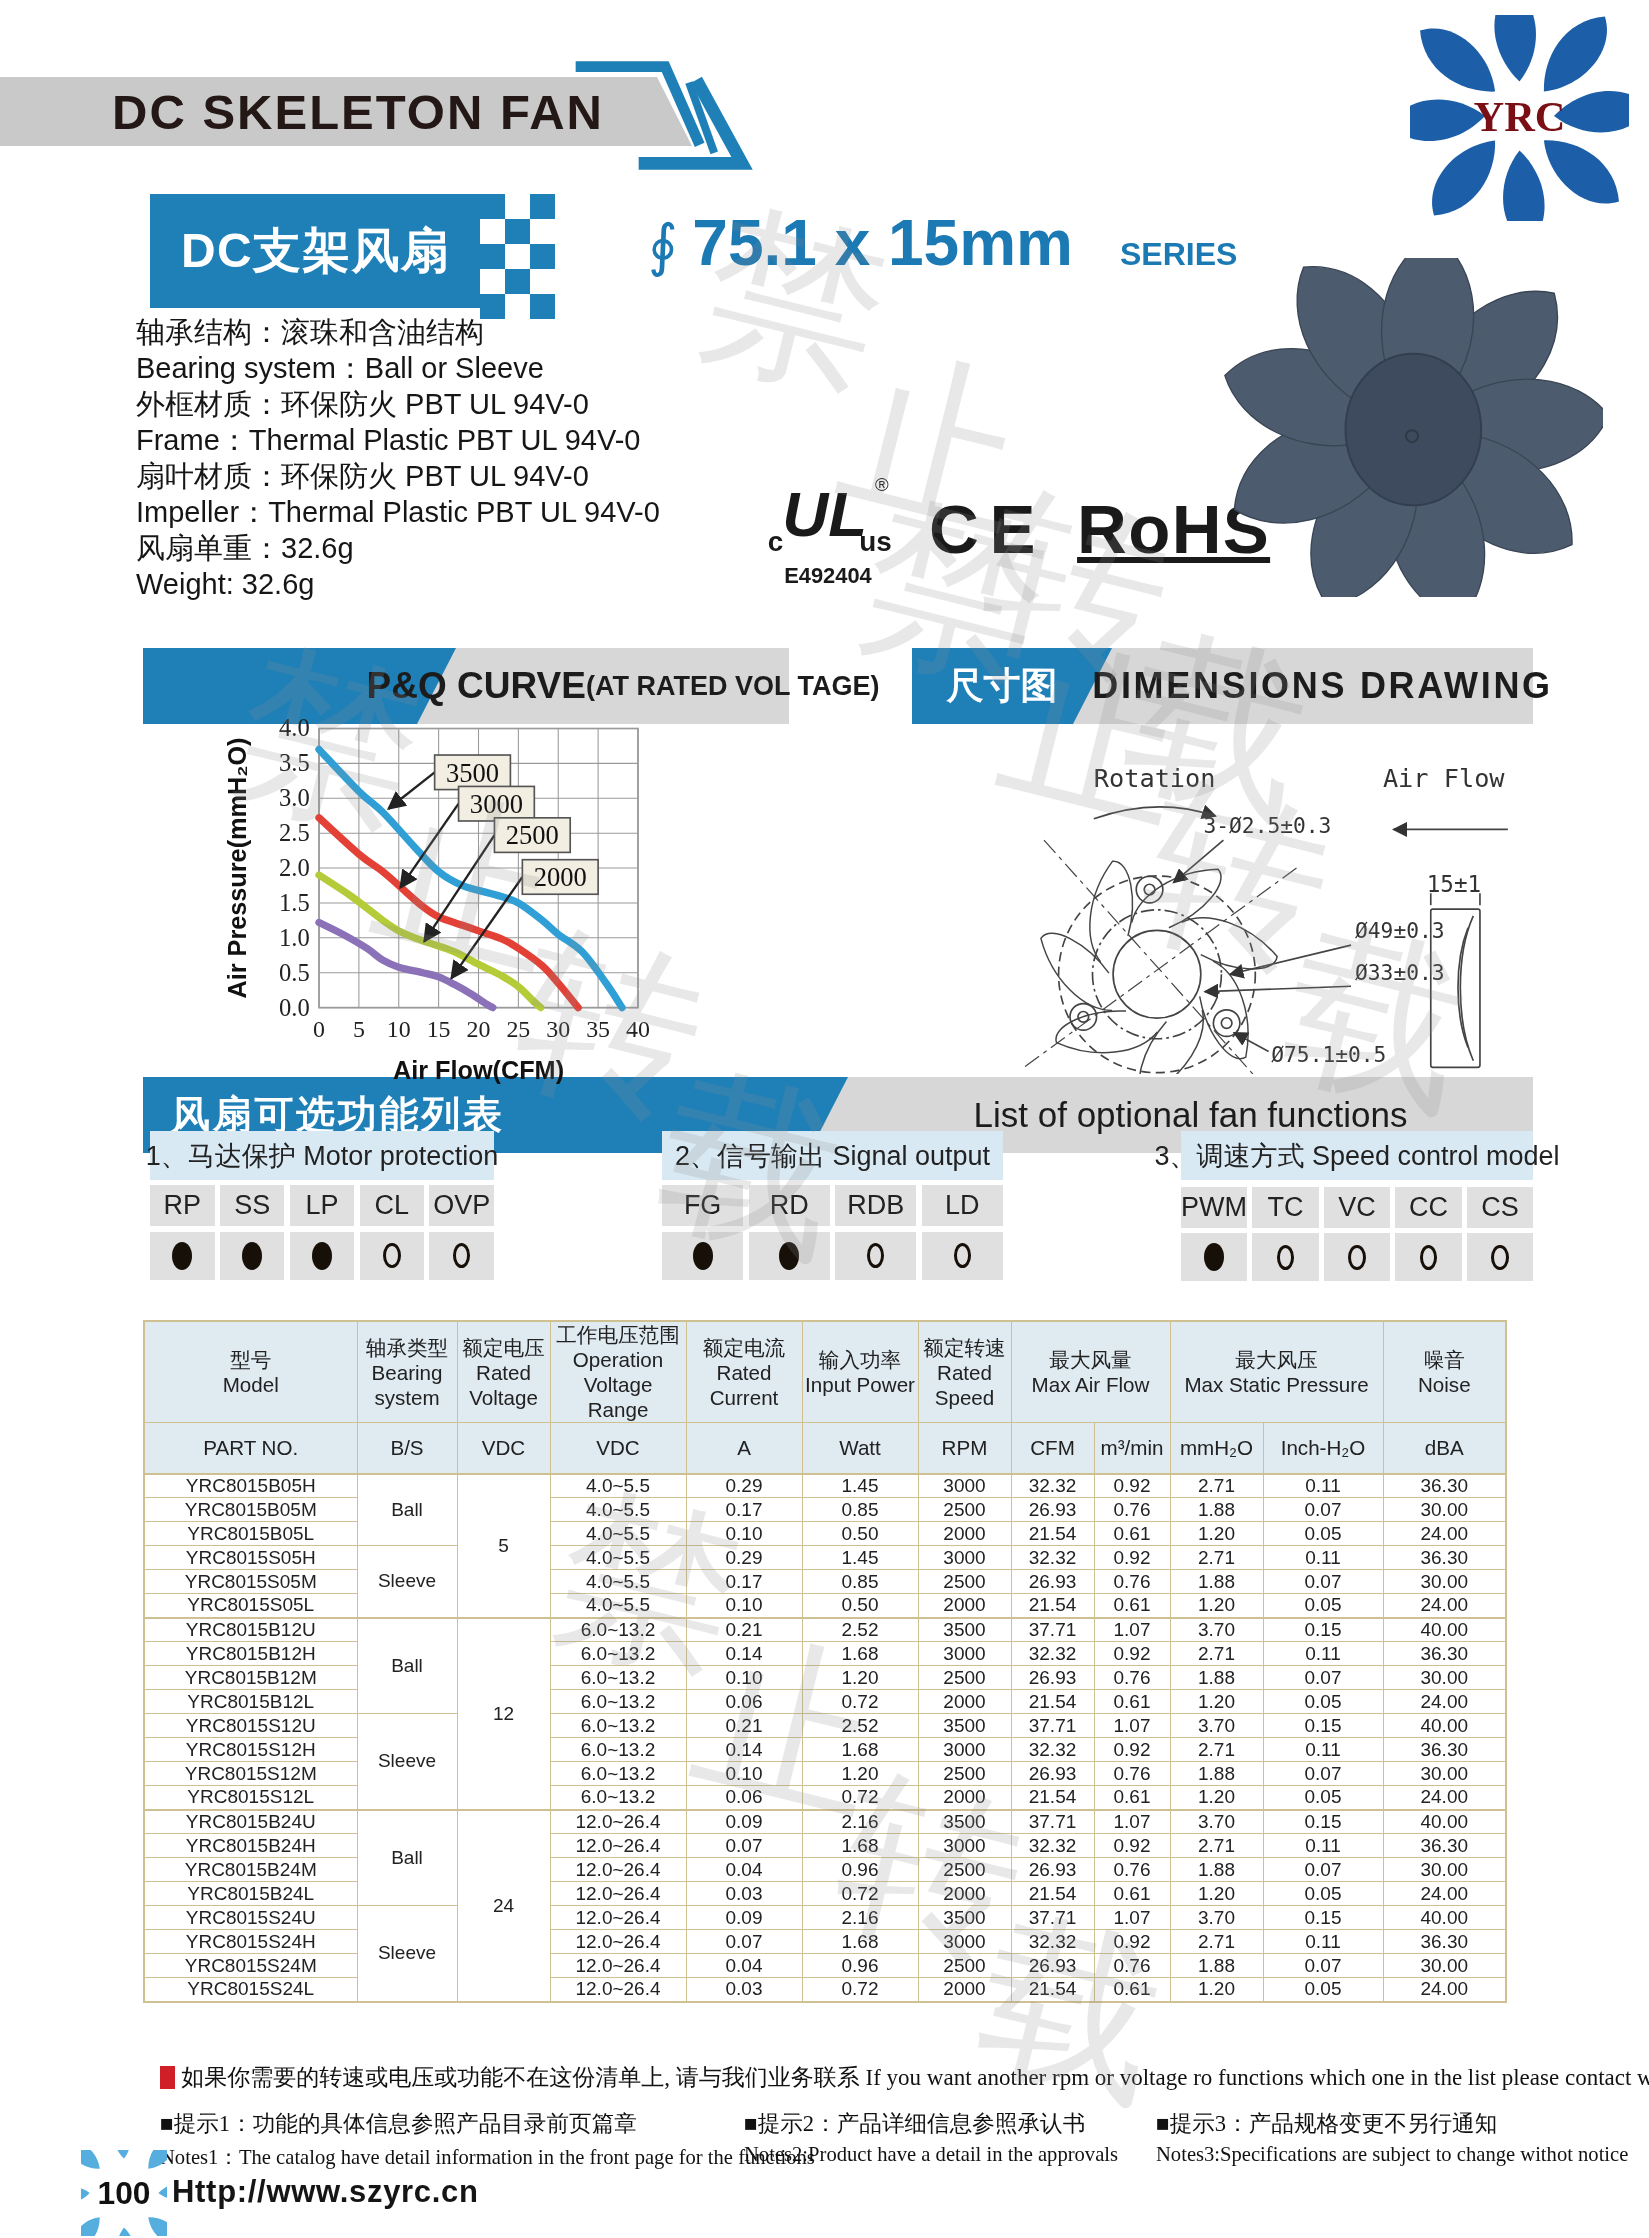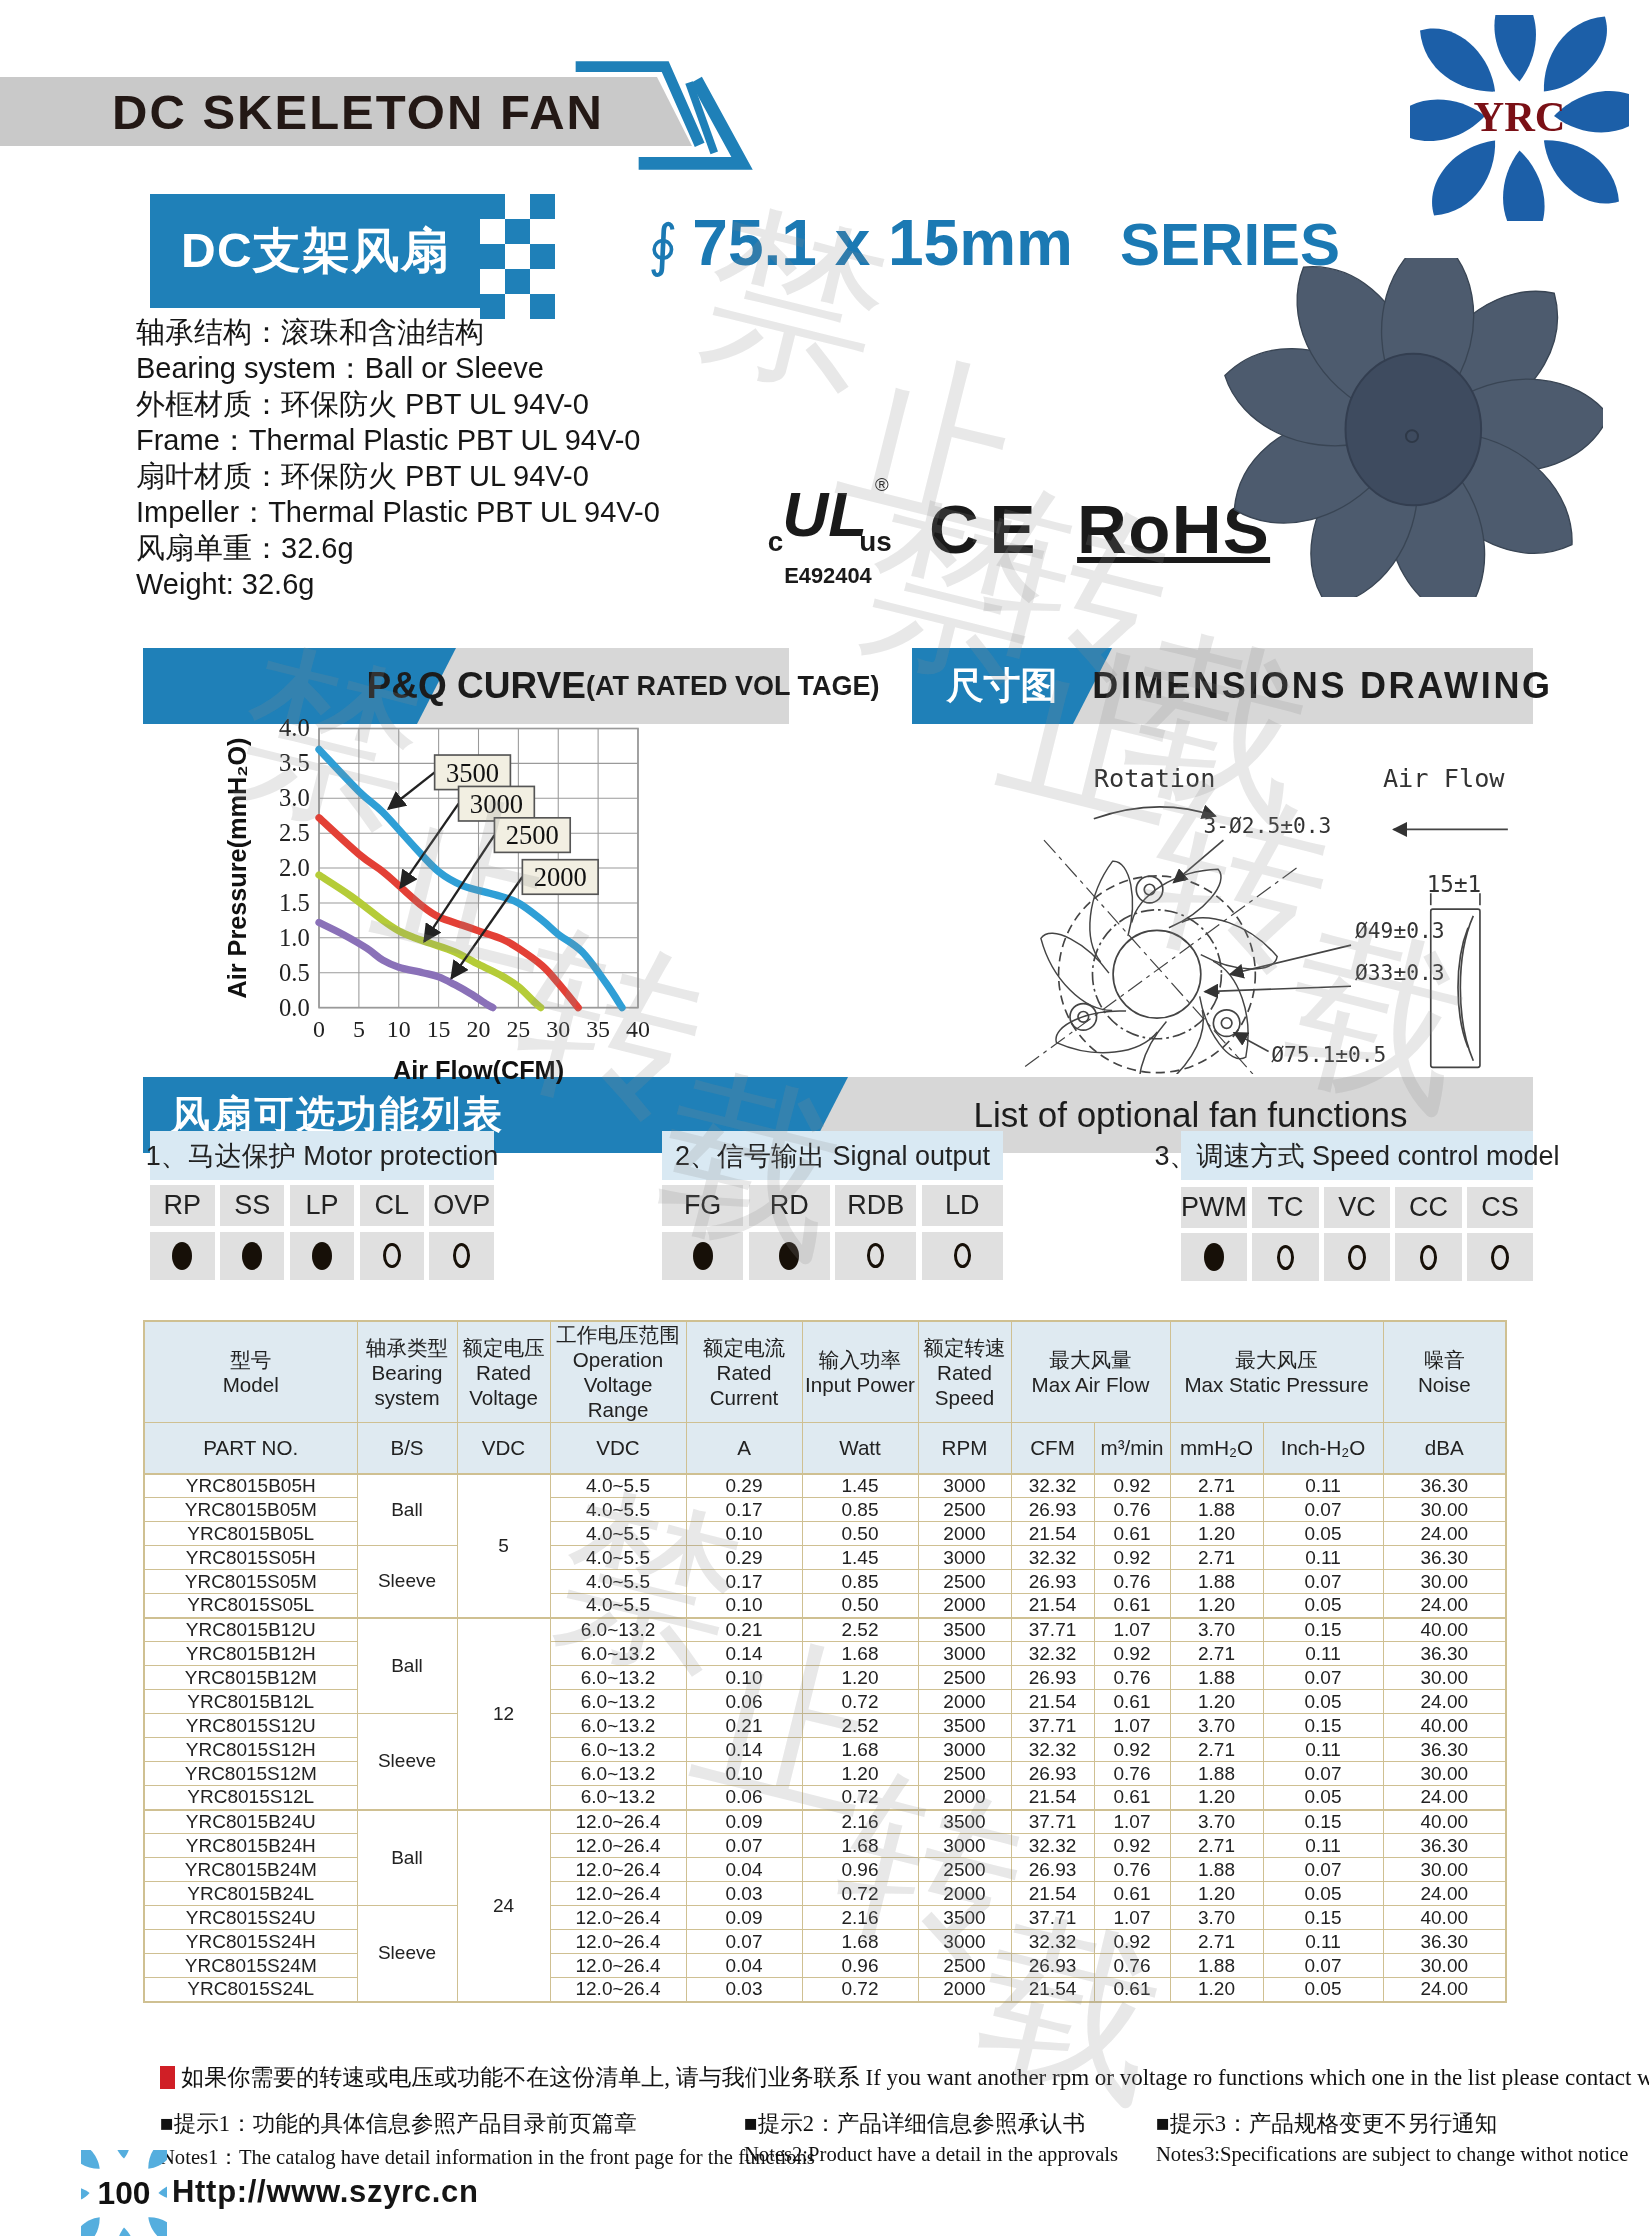--- a/index.html
+++ b/index.html
@@ -19,21 +19,21 @@
 
   
   .series-badge{position:absolute;left:150px;top:194px;width:331px;height:114px;background:var(--blue);
     display:flex;align-items:center;justify-content:center;}
   .series-badge span{color:#fff;font-size:48px;font-weight:800;letter-spacing:1.3px;}
   .checker{position:absolute;left:480px;top:194px;display:grid;grid-template-columns:repeat(3,25px);grid-auto-rows:25px;}
   .checker i{display:block;}
   .series-title{position:absolute;left:648px;top:206px;display:flex;align-items:baseline;color:#1b79b3;white-space:nowrap;}
   .series-title .pfx{font-size:57px;font-weight:400;margin-right:14.6px;font-family:"DejaVu Serif",serif;}
   .series-title .sz{font-size:64px;font-weight:800;}
-  .series-title .sfx{font-size:60px;font-weight:800;margin-left:47px;}
+  .series-title .sfx{font-size:32px;font-weight:800;margin-left:47px;}
 
   
   .specs{position:absolute;left:136px;top:314px;width:652px;}
   .specs div{font-size:29px;color:#161616;line-height:36px;white-space:nowrap;}
 
   
   .certs{position:absolute;left:758px;top:466px;display:flex;align-items:center;gap:31px;}
   .ce{font-size:69px;font-weight:700;letter-spacing:10.6px;color:#1a1a1a;}
   .rohs{font-size:69px;font-weight:800;color:#1a1a1a;letter-spacing:1.3px;text-decoration:underline;}
 

